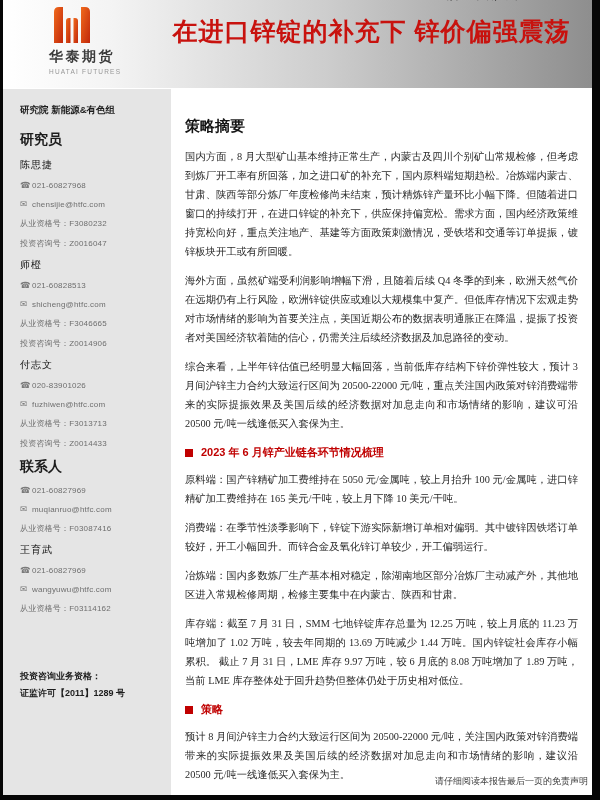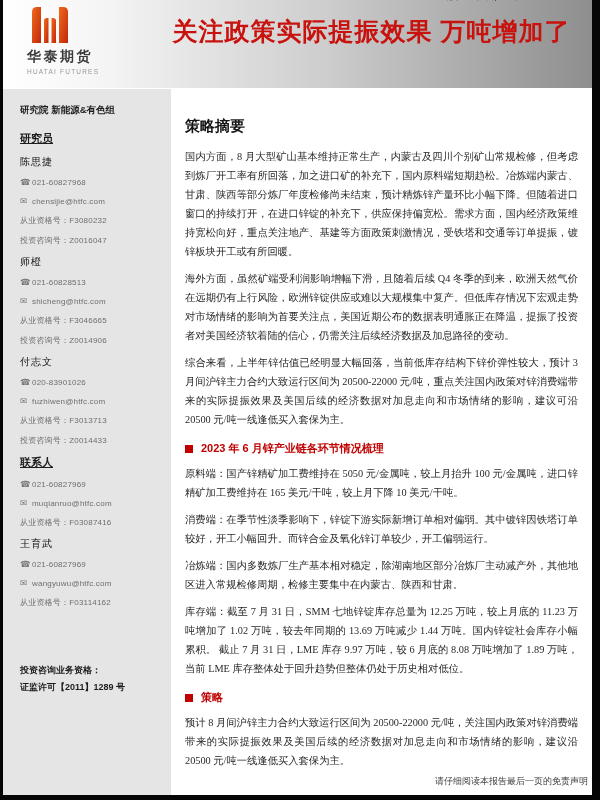--- a/index.html
+++ b/index.html
@@ -8,46 +8,46 @@
   .stage { position:relative; width:600px; height:800px; background:#060606; overflow:hidden; }
   .page { position:absolute; left:3px; top:0; width:589px; height:795px; background:#ffffff; overflow:hidden; }
 
   
   .header { position:absolute; top:0; left:0; right:0; height:88px;
     background:linear-gradient(90deg,#ffffff 0%,#f4f4f4 18%,#cdcdcd 55%,#8e8e8e 100%);
     display:flex; }
   .masthead { position:absolute; top:-10px; right:16px; z-index:6; white-space:nowrap;
     font-family:"Liberation Sans","DejaVu Sans",sans-serif; font-size:9px; color:#2b2b2b; }
   .masthead .m-date { color:#5a5a5a; margin-left:6px; }
-  .brand { width:158px; padding:5px 0 0 24px; }
+  .brand { width:158px; padding:5px 0 0 46px; }
   .brand-cn { font-family:"Liberation Sans","DejaVu Sans",sans-serif; font-weight:bold;
     font-size:14px; letter-spacing:2.5px; color:#3b3b3b; margin-top:1px; }
   .brand-en { font-family:"Liberation Sans","DejaVu Sans",sans-serif; font-size:6.5px;
     letter-spacing:1.2px; color:#979797; margin-top:2px; }
   .title { flex:1; text-align:center; padding-top:15px; padding-right:10px;
     font-family:"Liberation Sans","DejaVu Sans",sans-serif; font-weight:bold;
     font-size:25px; letter-spacing:1px; color:#c8120e; white-space:nowrap; }
 
   
   .sidebar { position:absolute; top:89px; left:0; width:168px; bottom:0; background:#e5e5e5;
     padding:15px 10px 0 17px; font-family:"Liberation Sans","DejaVu Sans",sans-serif; }
   .group-title { font-size:9.5px; font-weight:bold; color:#1d1d1d; margin-bottom:14px; }
-  .role { font-size:11px; font-weight:bold; color:#1d1d1d; margin:4px 0 0;text-decoration:underline; }
+  .role { font-size:14px; font-weight:bold; color:#1d1d1d; margin:4px 0 0; }
   .person { margin-top:9px; }
   .p-name { font-family:"Liberation Serif","DejaVu Serif",serif; font-size:10px;
     font-weight:normal; color:#111; margin-bottom:8px; letter-spacing:1px; }
   .p-row { font-size:8px; color:#6e6e6e; margin-bottom:9px; letter-spacing:0.2px; }
   .p-icon { display:inline-block; width:12px; color:#7a7a7a; font-size:8.5px; }
   .license { margin-top:54px; font-size:9px; font-weight:bold; color:#1d1d1d; line-height:17px; }
 
   
   .main { position:absolute; top:89px; left:182px; width:393px; bottom:0; padding-top:28px; }
   .main h1 { font-family:"Liberation Sans","DejaVu Sans",sans-serif; font-size:15px;
     font-weight:bold; color:#141414; margin:0 0 11px; }
-  .main p { font-size:10.3px; line-height:19px; text-align:justify; color:#282828; margin:4px 0 8px; }
+  .main p { font-size:10.3px; line-height:19px; text-align:justify; color:#282828; margin:10px 0 8px; }
   .sec-h { margin:12px 0 8px; font-family:"Liberation Sans","DejaVu Sans",sans-serif;
     font-size:11px; font-weight:bold; color:#c00000; display:flex; align-items:center; }
   .sq { display:inline-block; width:8px; height:8px; background:#c00000; margin-right:8px; flex:0 0 auto; }
   .footer { position:absolute; right:4px; bottom:7px; font-size:9px; color:#3c3c3c;
     font-family:"Liberation Serif","DejaVu Serif",serif; }
 </style>
 </head>
 <body>
 
 <div class="stage">
@@ -67,21 +67,21 @@
             </linearGradient>
           </defs>
           <path fill="url(#lg)" d="M5 38 V7 Q5 2 10 2 H14 V38 Z"></path>
           <path fill="url(#lg)" d="M17 38 V16 Q17 13 20 13 H21.5 V38 Z"></path>
           <path fill="url(#lg)" d="M24.5 38 V13 H26 Q29 13 29 16 V38 Z"></path>
           <path fill="url(#lg)" d="M32 38 V2 H36 Q41 2 41 7 V38 Z"></path>
         </svg>
         <div class="brand-cn">华泰期货</div>
         <div class="brand-en">HUATAI FUTURES</div>
       </div>
-      <div class="title">关注政策实际提振效果 万吨增加了</div>
+      <div class="title">在进口锌锭的补充下 锌价偏强震荡</div>
     </div>
 
     <div class="sidebar">
       <div class="group-title">研究院 新能源&amp;有色组</div>
 
       <div class="role">研究员</div>
 
       <div class="person">
         <div class="p-name">陈思捷</div>
         <div class="p-row"><span class="p-icon">☎</span><span>021-60827968</span></div>

